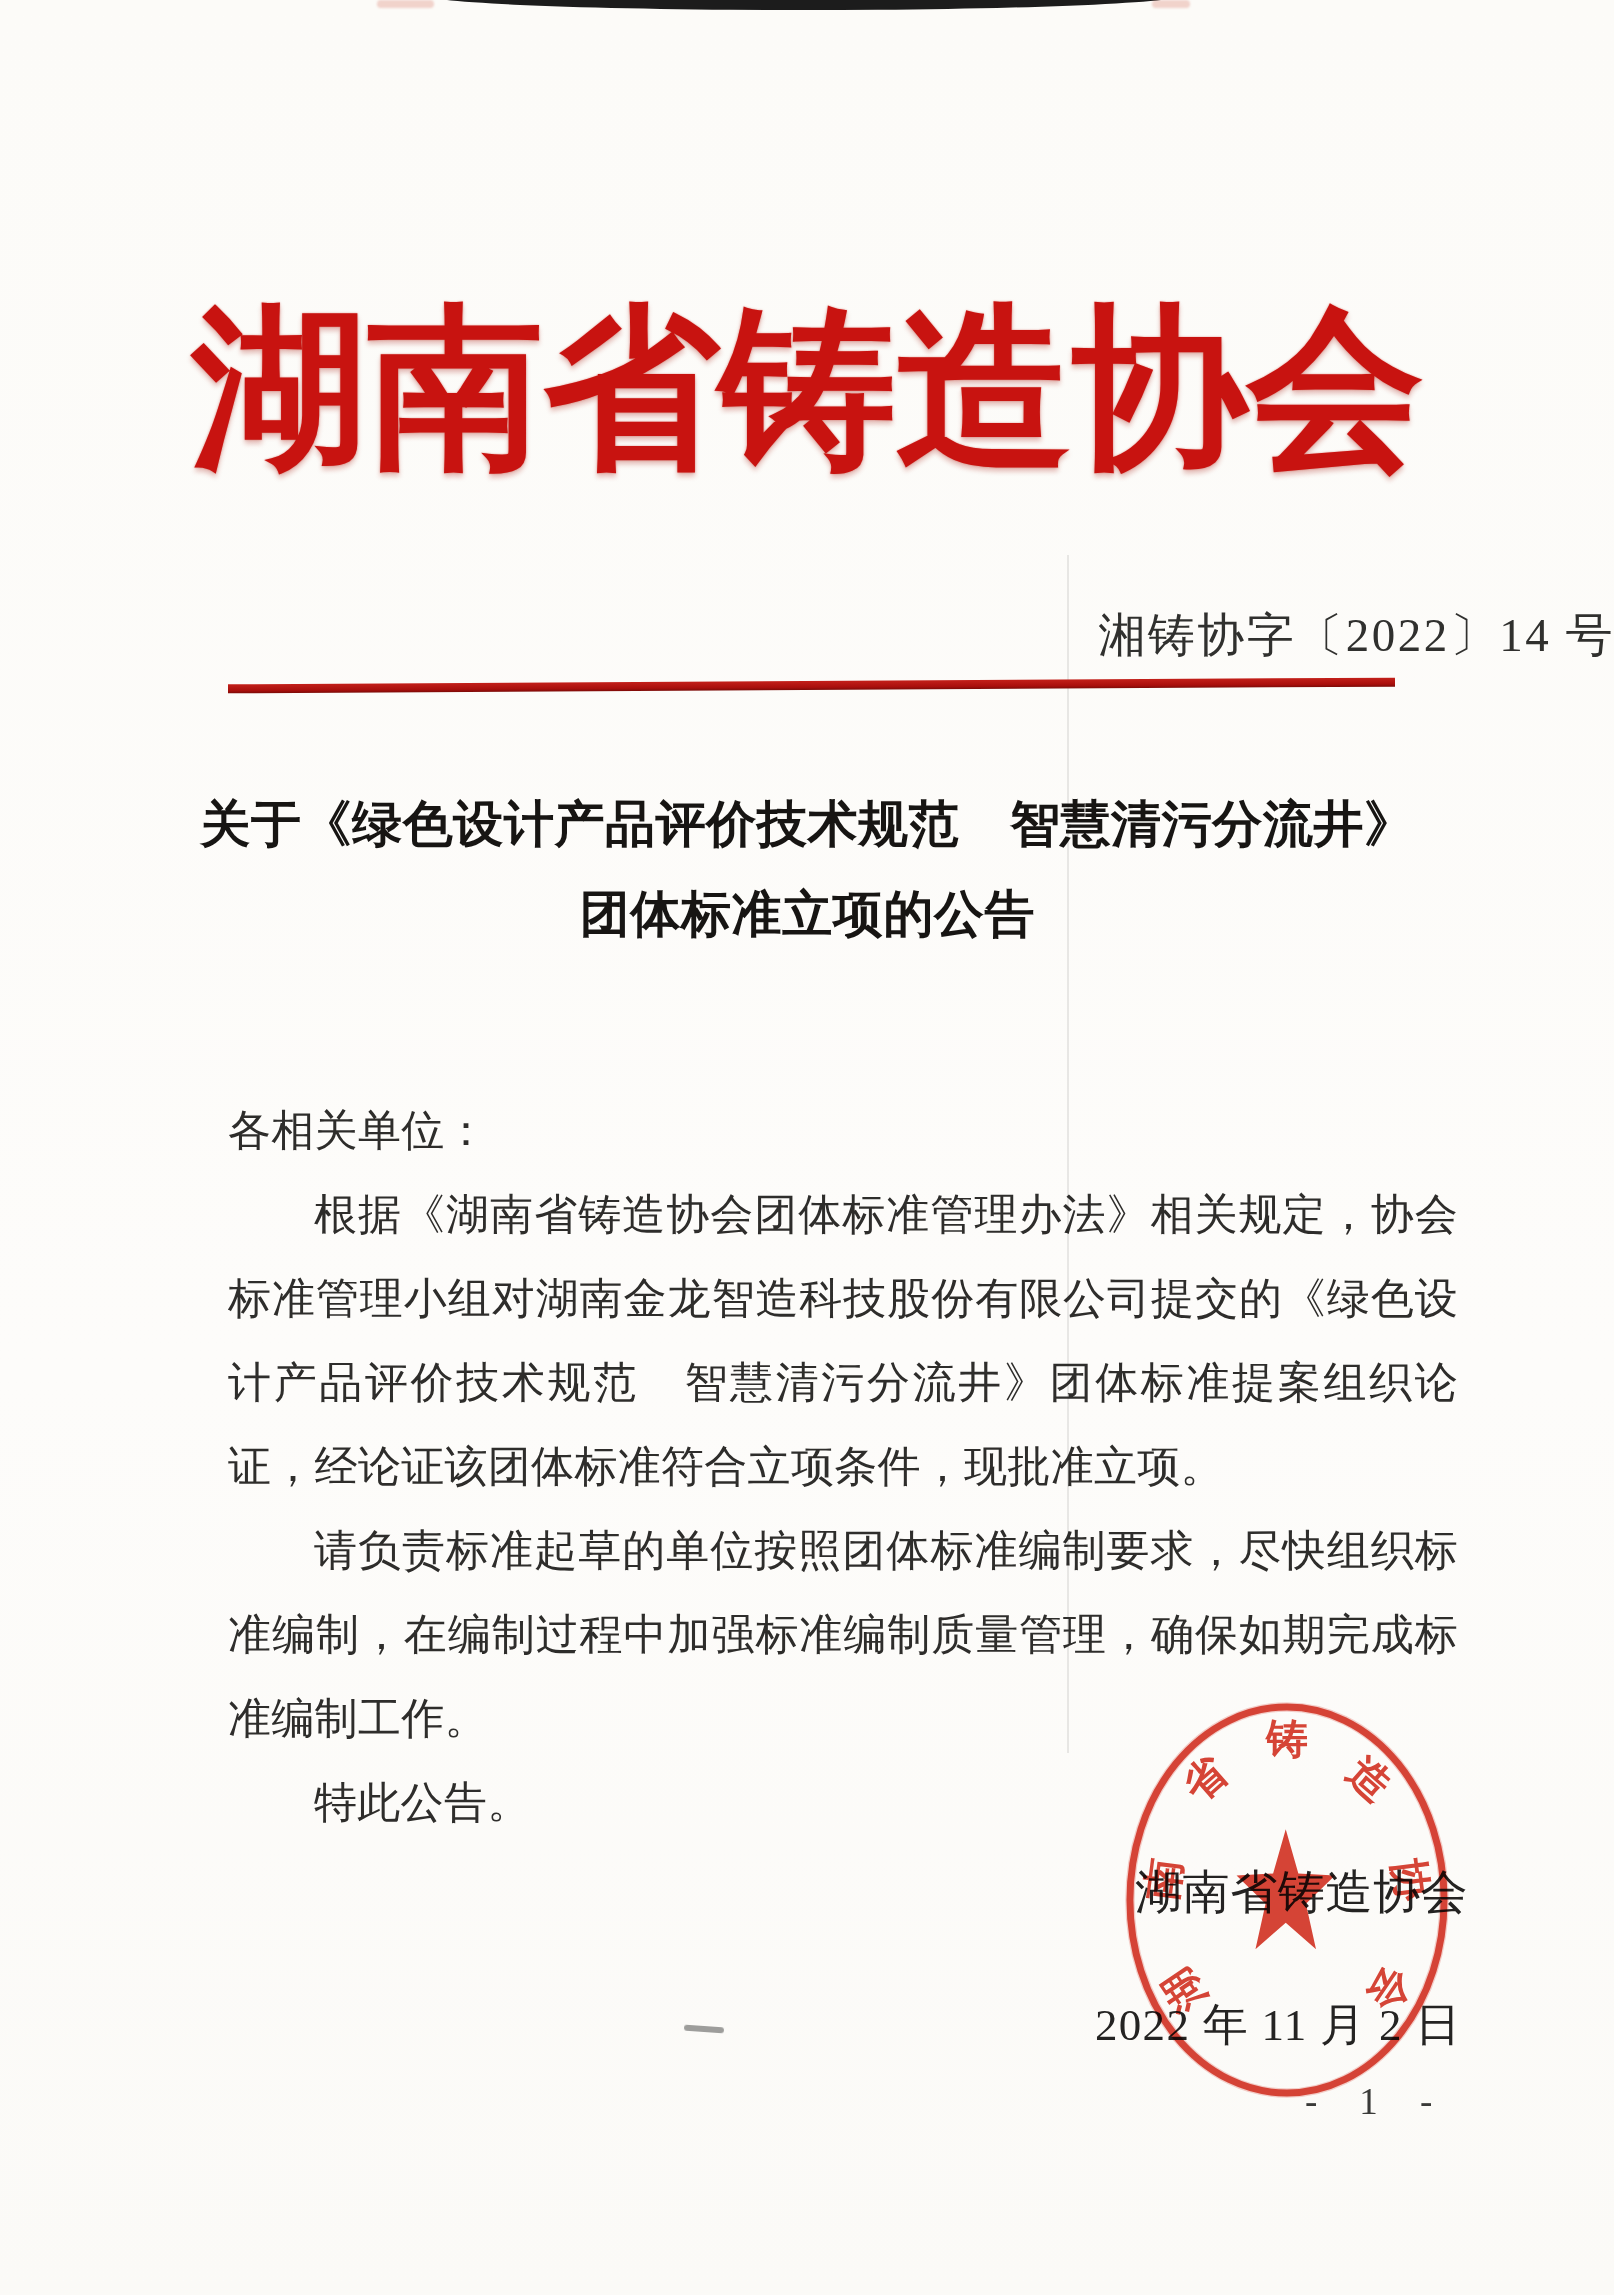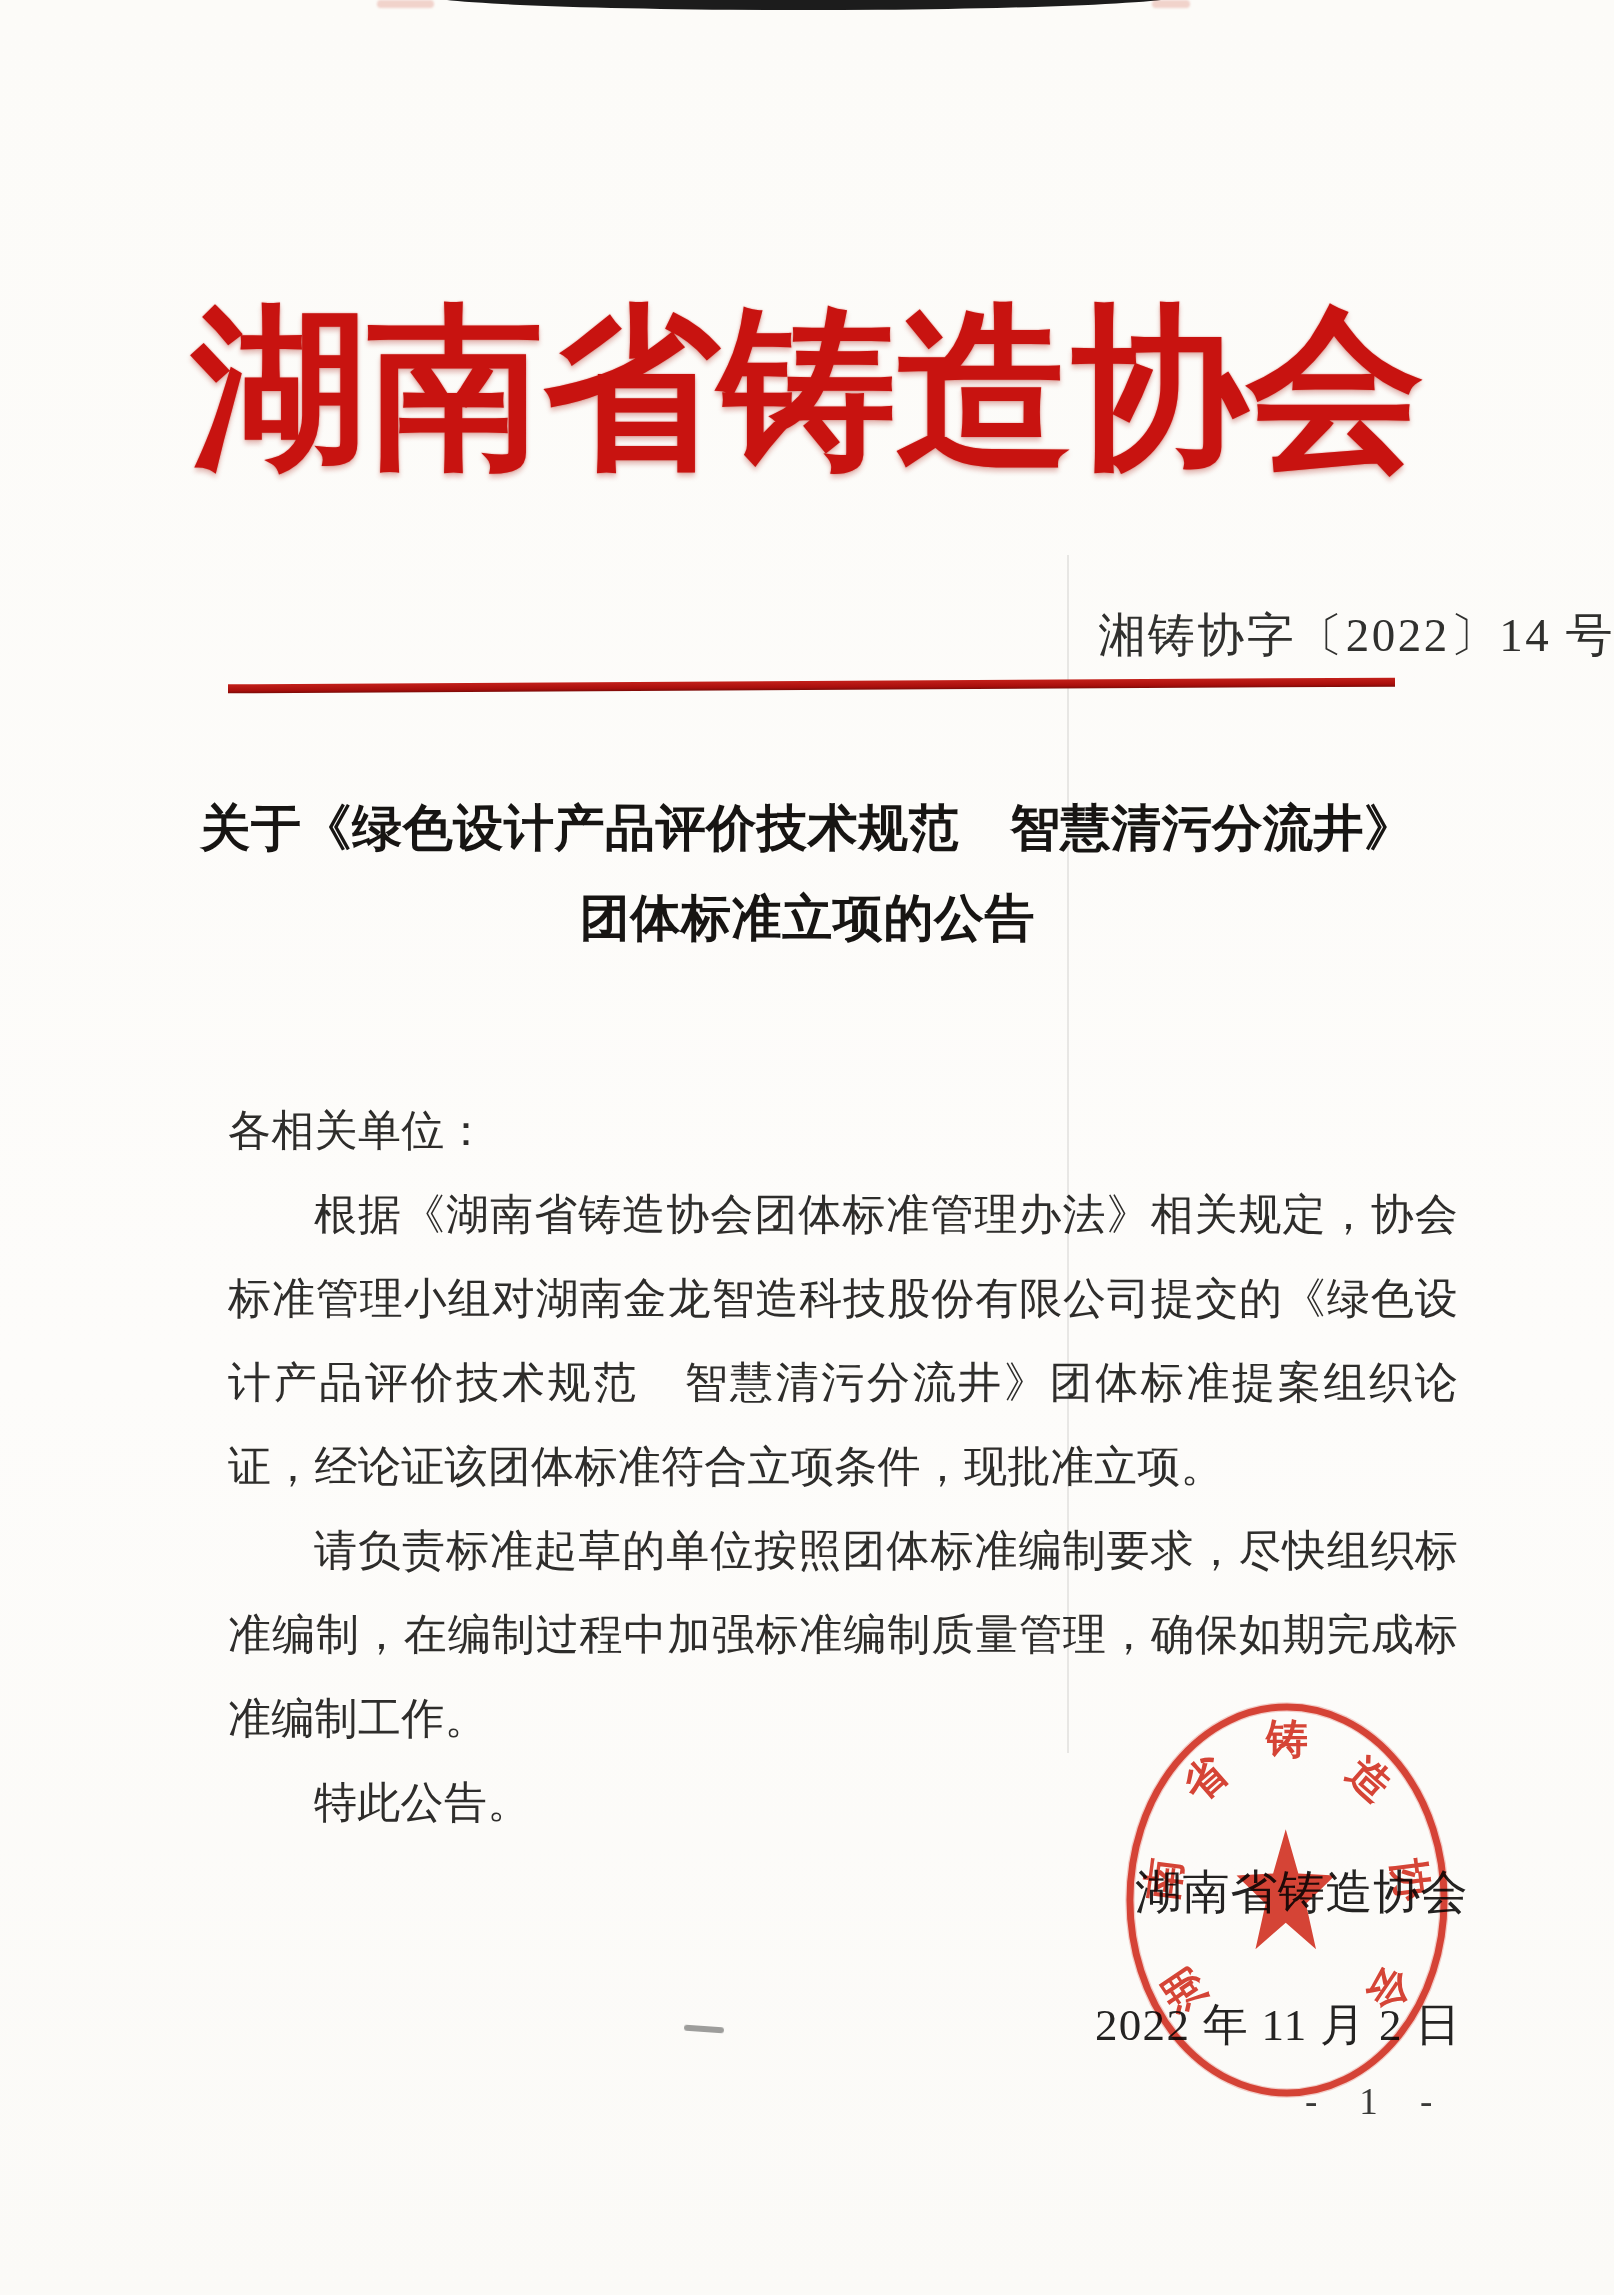--- a/index.html
+++ b/index.html
@@ -53,21 +53,21 @@
   }
   .red-rule {
     position: absolute; left: 228px; top: 681px;
     width: 1167px; height: 8.8px;
     background: linear-gradient(180deg, #c3201a 0%, #a90f0c 70%, #7c0b08 100%);
     transform: rotate(-0.33deg);
   }
   .announcement-title {
     position: absolute; left: 0; top: 783px; width: 1615px;
     margin: 0; text-align: center;
-    font-family: Liberation Serif, serif;
+    font-family: Liberation Mono, monospace;
     font-weight: 700;
     font-size: 50px; line-height: 90px;
     color: #171513;
     letter-spacing: 0.6px;
   }
   .body-text {
     position: absolute; left: 228px; top: 1089px;
     width: 1230px;
     font-size: 43px; line-height: 84px;
     color: #2e2d2b;

